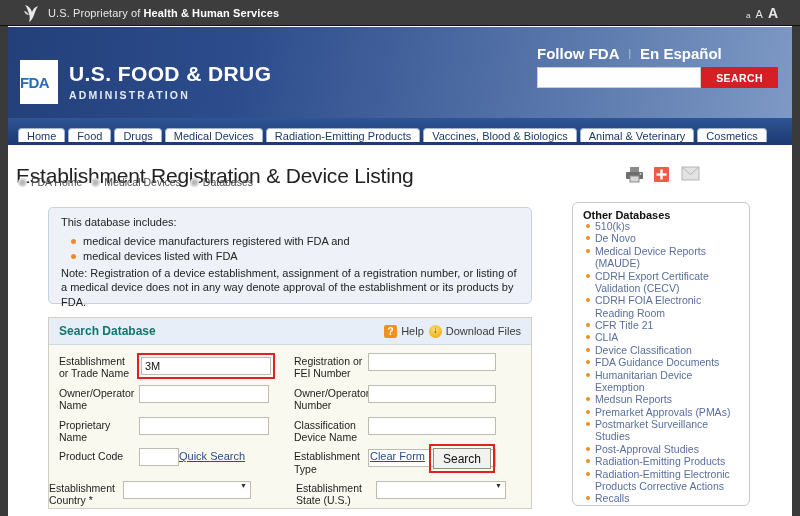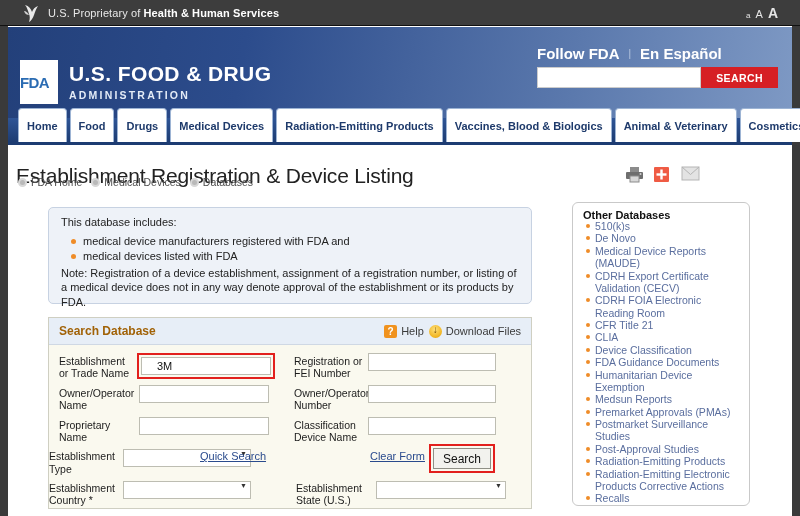--- a/index.html
+++ b/index.html
@@ -114,27 +114,27 @@
 
   
   #nav-bar {
     position: absolute; left: 8px; top: 118px;
     width: 784px; height: 27px;
     background: linear-gradient(180deg,#2f5596 0%, #1d3c72 100%);
     border-bottom: 3px solid #1d3c72;
     display: flex; align-items: flex-end; padding-left: 10px;
   }
   .nav-tab {
-    height: 34px; margin-right: 3px;
+    height: 14px; margin-right: 3px;
     background: #ffffff;
     border: 1px solid #9db4d4; border-bottom: 0;
     border-radius: 4px 4px 0 0;
     display: flex; align-items: center;
     padding: 2px 8px;
-    color:#1e3a6b; font-size: 11px; font-weight: bold;
+    color:#1e3a6b; font-size: 11px; font-weight: normal;
     white-space: nowrap; cursor: pointer;
   }
 
   
   #title-zone {
     position: absolute; left: 8px; top: 148px; width: 704px; height: 42px;
     background:#fff;
   }
   #page-title {
     position: absolute; left: 8px; top: 2px;
@@ -186,21 +186,21 @@
     border: 1px solid #cfcfc2;
     background:#faf9ef;
   }
   #search-panel-head {
     height: 27px; background:#e7eef7;
     border-bottom: 1px solid #cfd8e4;
     display:flex; align-items:center;
     padding: 0 10px;
   }
   #search-panel-title {
-    font-size: 12px; font-weight: bold; color:#a16207;
+    font-size: 12px; font-weight: bold; color:#0f766e;
   }
   #panel-head-tools {
     margin-left:auto; display:flex; align-items:center; gap:5px;
   }
   #panel-head-tools .tool {
     display:flex; align-items:center; gap:4px;
     font-size:11px; color:#3a3a3a; cursor:pointer;
   }
   .icon-help {
     width:13px; height:13px; background:#f0921e; color:#fff;
@@ -225,21 +225,21 @@
   .f-cell { display:flex; align-items:flex-start; }
   .f-cell.left { width: 246px; padding-left: 10px; }
   .f-cell.right { width: 238px; padding-left: 0px; }
   .f-label {
     font-size: 10.5px; color:#1c1c1c; line-height: 1.18;
     padding-top: 2px; width: 78px; flex:none;
   }
   .f-label.r { width: 74px; }
   .f-input {
     height: 18px; border: 1px solid #bdbdb2; background:#ffffff;
-    font-size: 11px; padding: 0 15px;
+    font-size: 11px; padding: 0 3px;
     font-family: "Liberation Sans", sans-serif;
     color:#111;
   }
   .w-long  { width: 130px; }
   .w-long2 { width: 128px; }
   .w-short { width: 40px; }
   .f-select {
     height: 18px; border: 1px solid #bdbdb2; background:#ffffff;
     font-size: 11px;
     font-family: "Liberation Sans", sans-serif;
@@ -256,21 +256,20 @@
   
   .hl-ring {
     display:inline-block; padding: 2px;
     border: 2px solid #e2201d; background: transparent;
     line-height: 0;
   }
 
   #form-actions {
     position:absolute; left:0; right:0; bottom: 6px;
     height: 24px;
-    margin-left: 21px;
   }
   #quick-search {
     position:absolute; left: 130px; top: 4px;
     font-size: 11px; color:#2a4b8d; text-decoration: underline; cursor:pointer;
   }
   #clear-form {
     position:absolute; right: 106px; top: 4px;
     font-size: 11px; color:#2a4b8d; text-decoration: underline; cursor:pointer;
   }
   #search-btn-ring {
@@ -460,20 +459,24 @@
           <span class="f-label">Proprietary Name</span>
           <input class="f-input w-long" type="text" style="margin-left: 2px;" value="">
         </div>
         <div class="f-cell right">
           <span class="f-label r">Classification Device Name</span>
           <input class="f-input w-long2" type="text" value="" style="">
         </div>
       </div>
 
       <div class="f-row">
+        <div class="f-cell left">
+          <span class="f-label">Product Code</span>
+          <input class="f-input w-short" type="text" style="margin-left: 2px;" value="">
+        </div>
         <div class="f-cell right">
           <span class="f-label r">Establishment Type</span>
           <span class="sel-wrap">
             <select class="f-select w-long2">
               <option></option>
             </select>
           </span>
         </div>
       </div>
 

